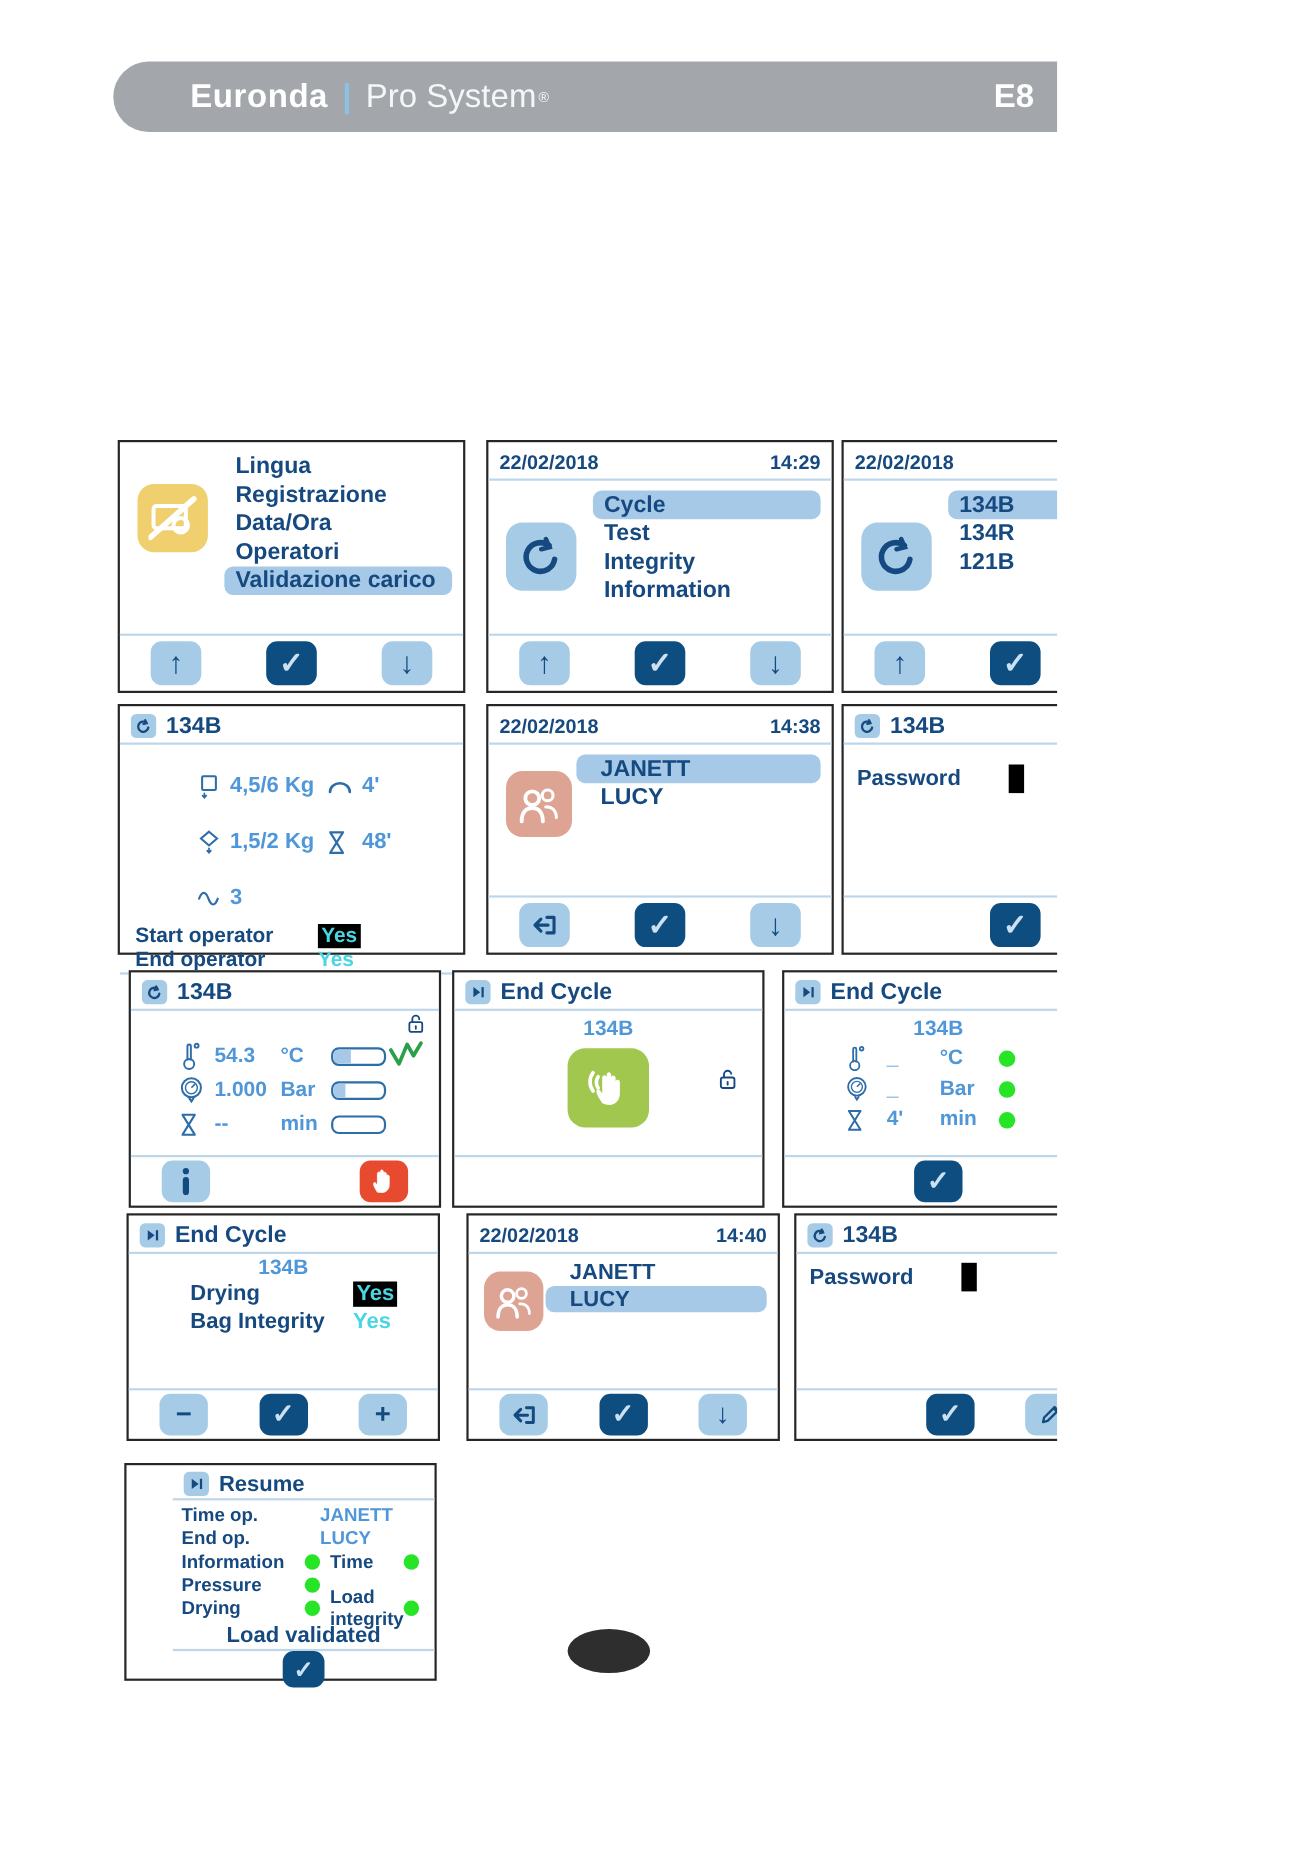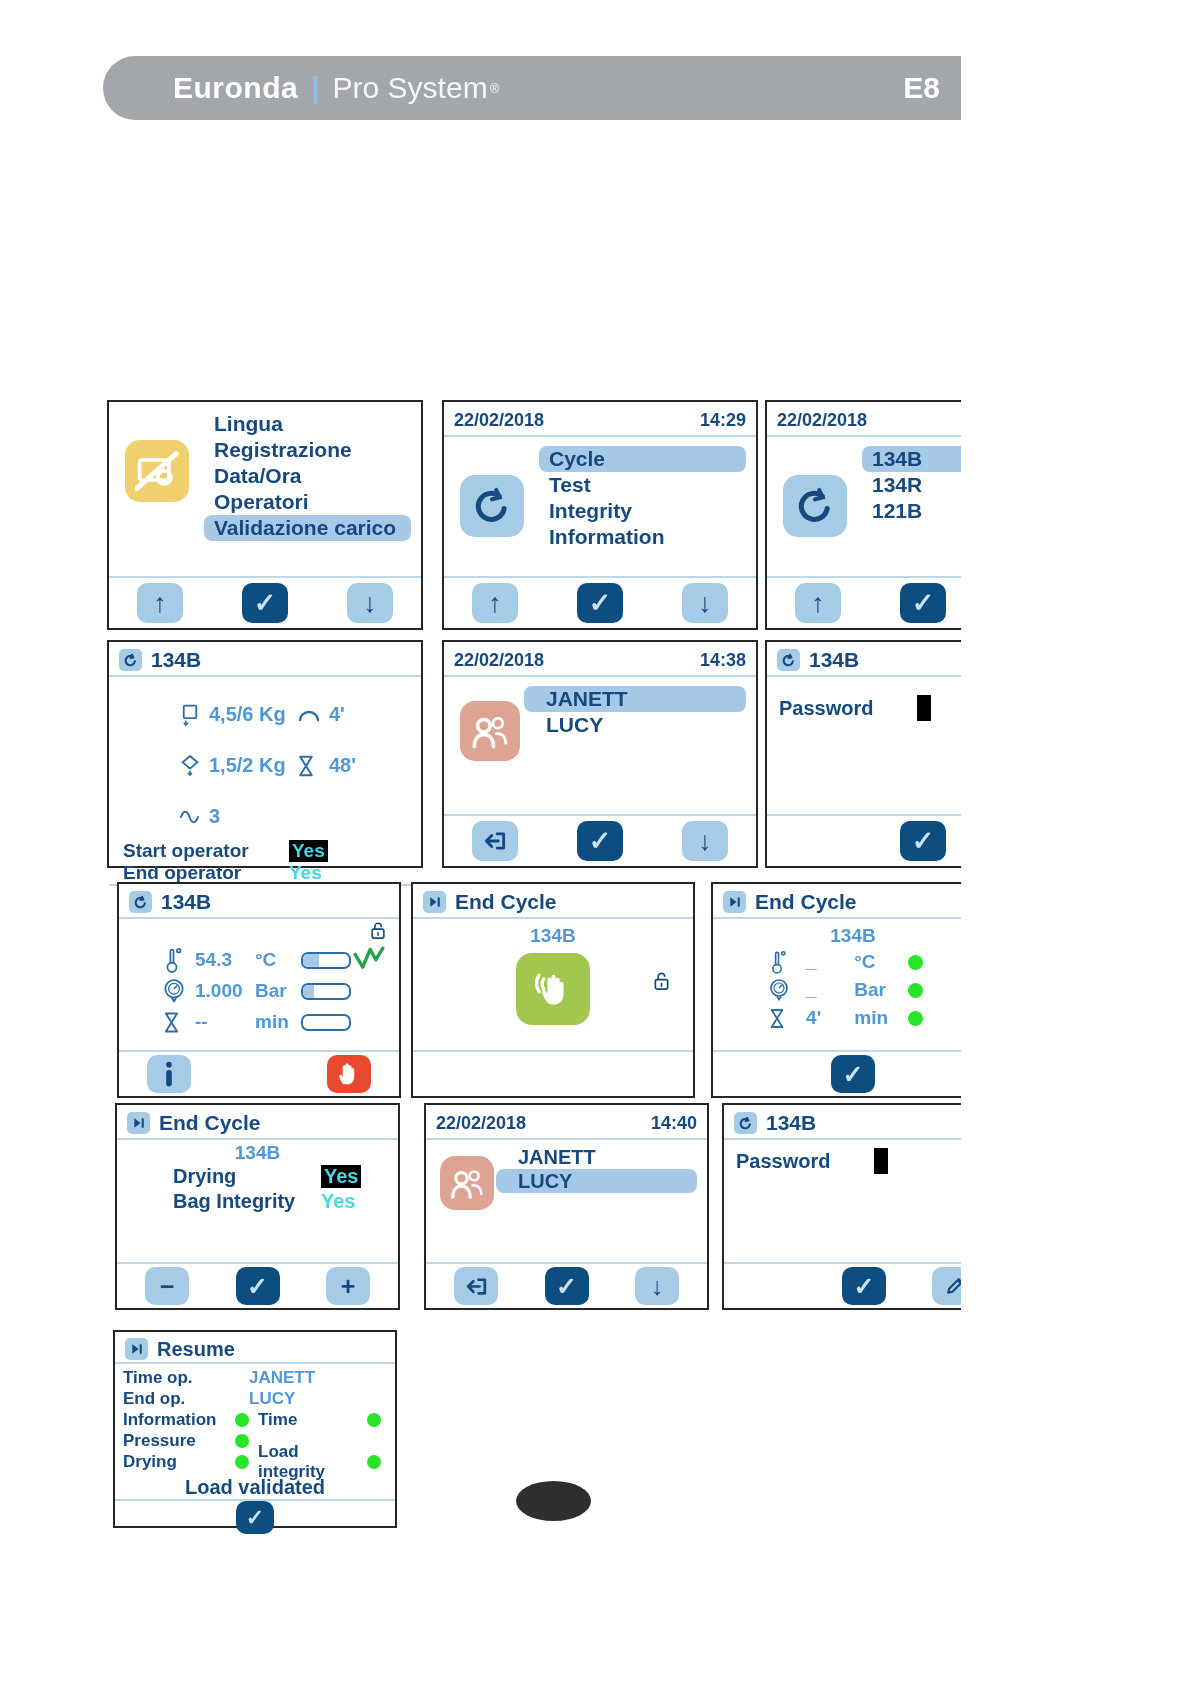--- a/index.html
+++ b/index.html
@@ -602,21 +602,21 @@
           <span>✓</span>
         </div>
       <div class="btn sm" style="justify-self:end;">
         <svg width="21" height="21" viewBox="0 0 20 20" stroke="#134a80" fill="none" stroke-width="2" stroke-linejoin="round">
           <path d="M4 16 l1-4 9-9 3 3-9 9 z M13 4 l3 3"></path>
         </svg>
       </div>
     </div>
   </div>
 
-  <div class="screen" style="left:113px;top:1330px;width:284px;height:198px;">
+  <div class="screen" style="left:113px;top:1330px;width:284px;height:198px;padding-left:42px;">
     <div class="head title" style="padding-bottom:1px;min-height:24px;">
       <span class="mini">
         <svg width="14" height="14" viewBox="0 0 18 18" fill="#15497f">
           <path d="M3 3 L11 9 L3 15 Z"></path>
             <rect x="12.5" y="3" width="2.6" height="12"></rect>
         </svg>
       </span>
       <span class="h-title" style="font-size:20px;">Resume</span>
     </div>
     <div class="body" style="padding-top:3px;">

